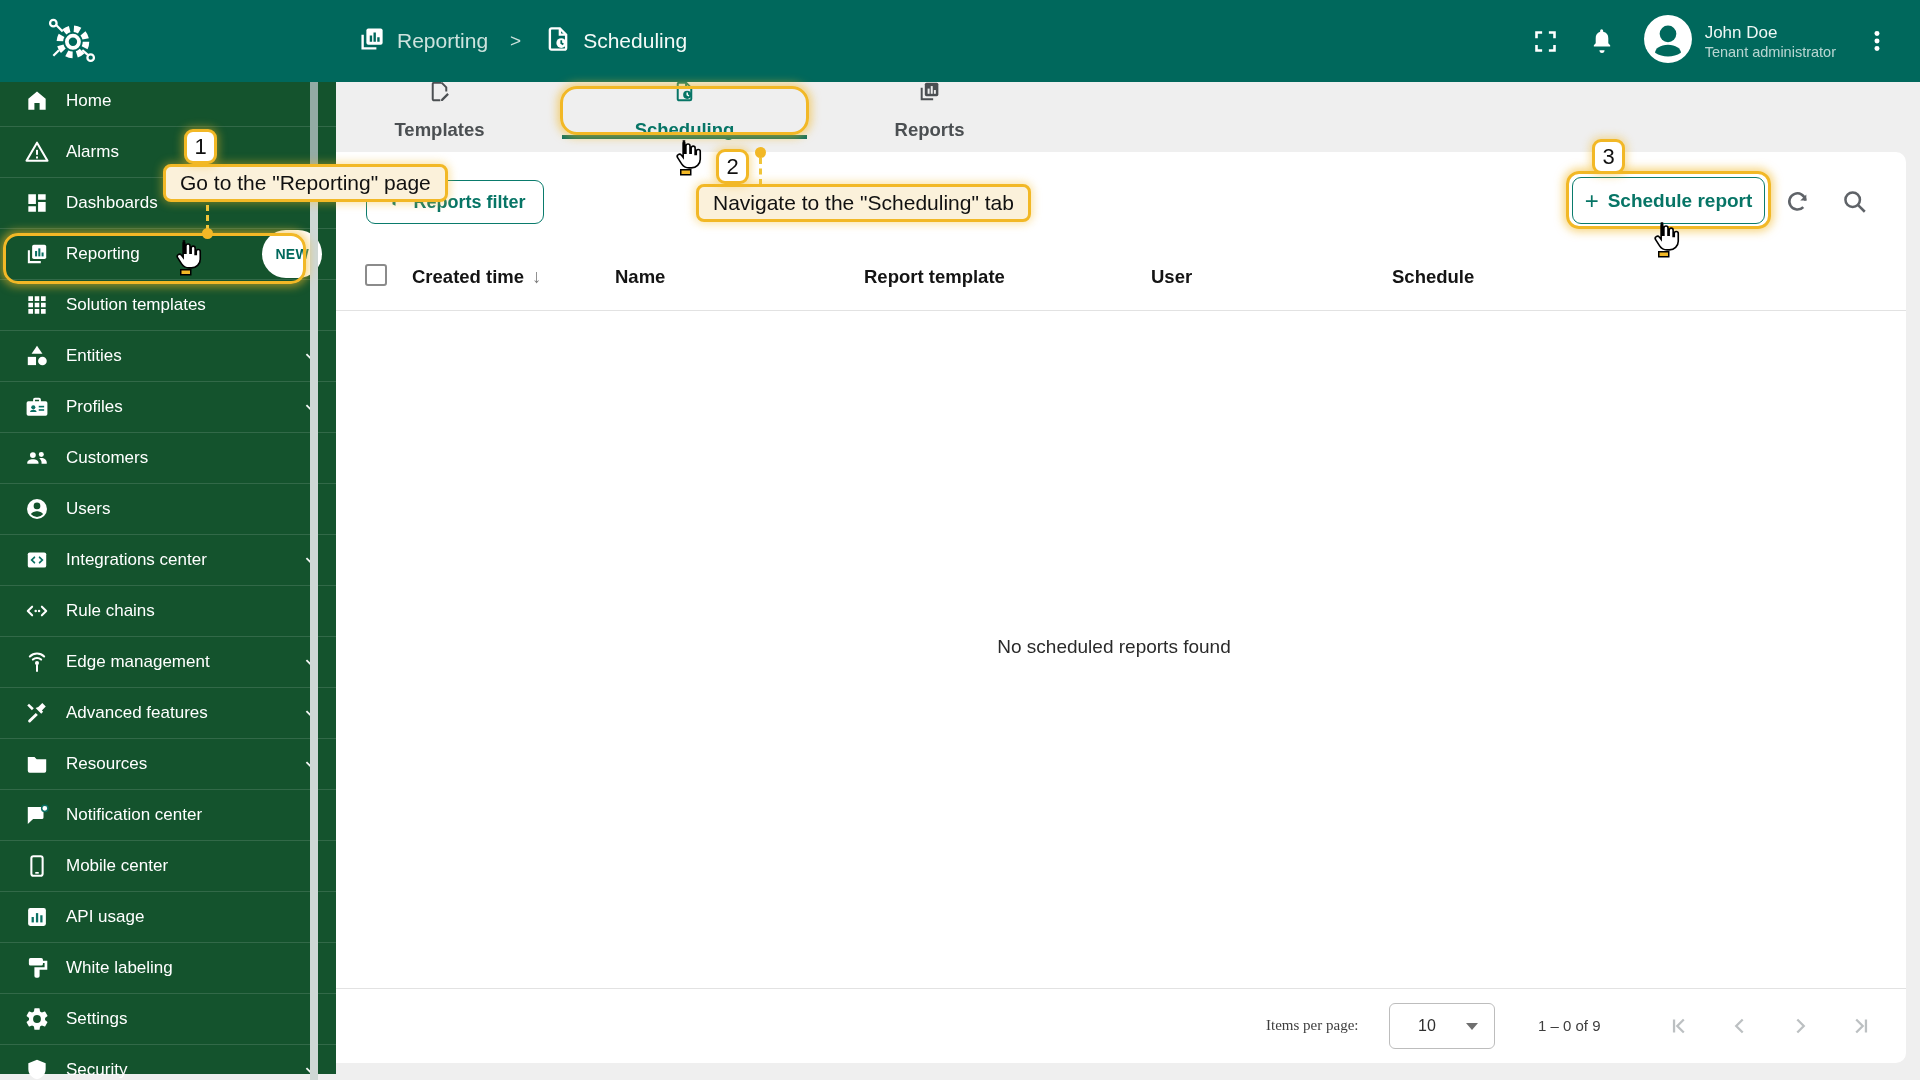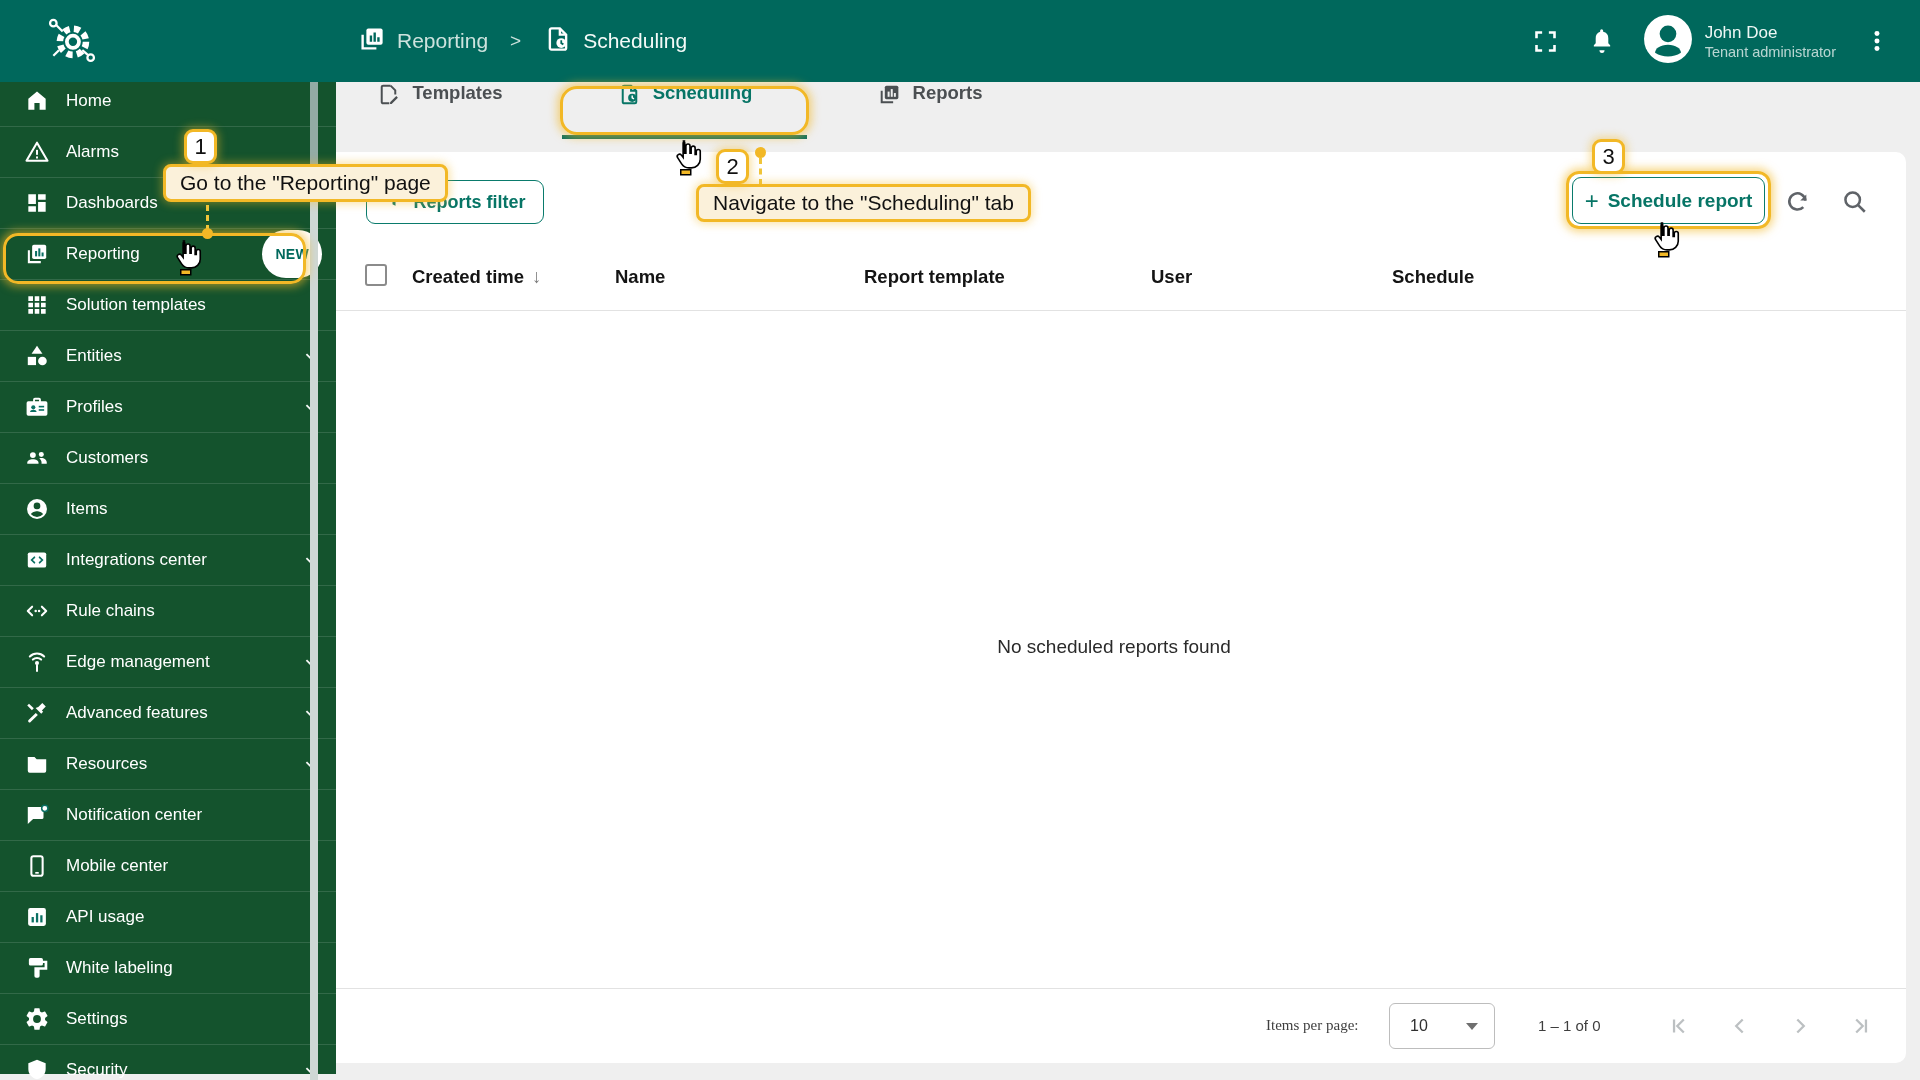--- a/index.html
+++ b/index.html
@@ -32,42 +32,42 @@
   .side-chevron { width:22px; height:22px; opacity:.95; }
   .badge-new { background:#fff; color:#00685C; font-size:14px; font-weight:700; border-radius:999px; padding:16px 13px; letter-spacing:.3px; }
   .side-scrollbar { left:310px; top:82px; width:8px; height:998px; background:#cfd8d5; z-index:6; }
   .side-thumb { position:absolute; left:0; top:0; width:8px; height:110px; background:#93aba5; }
 
   
   .content-bg { left:318px; top:82px; width:1602px; height:998px; background:#EFEFEF; }
   .card { left:322px; top:152px; width:1584px; height:911px; background:#fff; border-radius:10px; z-index:2; }
 
   
-  .tab { top:82px; height:56px; width:245px; display:flex; justify-content:center; gap:11px; cursor:pointer; z-index:3; }
+  .tab { top:82px; height:56px; width:245px; display:flex; align-items:center; justify-content:center; gap:11px; cursor:pointer; z-index:3;flex-direction:column; }
   .tab-label { font-size:18.5px; font-weight:600; color:#4b4f52; }
   .tab.active .tab-label { color:#077566; }
   .tab-underline { left:562px; top:135px; width:245px; height:3.5px; background:#0A6E60; z-index:3; }
 
   
   .btn-outline { display:flex; align-items:center; justify-content:center; gap:9px; background:#fff; border:1.5px solid #0a7b6c; border-radius:9px; color:#077566; font-weight:600; cursor:pointer; z-index:3; }
   .filter-btn { left:366px; top:180px; width:178px; height:44px; font-size:18px; }
   .schedule-btn { left:1572px; top:177px; width:193px; height:47px; font-size:19px; }
   .plus { font-size:24px; font-weight:400; line-height:20px; }
   .tool-icon { width:30px; height:30px; display:flex; align-items:center; justify-content:center; cursor:pointer; z-index:3; }
 
   
   .divider { background:#e2e2e2; height:1px; z-index:3; }
   .checkbox { left:365px; top:264px; width:22px; height:22px; border:2px solid #8b8b8b; border-radius:3px; background:#fff; cursor:pointer; z-index:3; }
   .col-h { top:266px; font-size:18.5px; font-weight:700; color:#141414; z-index:3; cursor:pointer; white-space:nowrap; display:flex; align-items:center; gap:8px; }
   .sort-arrow { color:#7c7c7c; font-size:19px; font-weight:400; }
   .empty-msg { left:322px; top:636px; width:1584px; text-align:center; font-size:19px; color:#2a2a2a; z-index:3; }
 
   
   .pg-label { top:1017px; font-size:15px; color:#3e3e3e; z-index:3; }
-  .pp-select { left:1389px; top:1003px; width:106px; height:46px; border:1px solid #bdbdbd; border-radius:6px; display:flex; align-items:center; justify-content:space-between; padding:0 16px 0 20px; cursor:pointer; z-index:3; background:#fff; }
+  .pp-select { left:1389px; top:1003px; width:106px; height:46px; border:1px solid #bdbdbd; border-radius:6px; display:flex; align-items:center; justify-content:space-between; padding:0 16px 0 28px; cursor:pointer; z-index:3; background:#fff; }
   .pp-value { font-size:16px; color:#2f2f2f; }
   .caret-down { width:0; height:0; border-left:6px solid transparent; border-right:6px solid transparent; border-top:7px solid #6f6f6f; }
   .pager { top:1012px; width:28px; height:28px; display:flex; align-items:center; justify-content:center; cursor:pointer; z-index:3; }
 
   
   .hl { border:3px solid #F2B826; box-shadow:0 0 9px 3px rgba(242,184,38,.55); background:transparent; z-index:30; pointer-events:none; }
   .co-badge { width:33px; height:35px; background:#fff; border:3px solid #F2B826; border-radius:9px; box-shadow:0 0 8px 2px rgba(242,184,38,.45); display:flex; align-items:center; justify-content:center; font-size:22px; color:#111; z-index:41; }
   .co-box { background:#FBF1DA; border:3px solid #F2B826; border-radius:8px; box-shadow:0 0 8px 2px rgba(242,184,38,.4); padding:4px 14px; font-size:21px; color:#111; white-space:nowrap; z-index:40; }
   .co-dash { width:0; border-left:3px dashed #F0C53A; z-index:39; }
   .co-dot { width:11px; height:11px; border-radius:50%; background:#F2B826; z-index:39; }
@@ -256,21 +256,21 @@
       </span>
       <span class="side-label">Customers</span>
     </div>
 
     <div class="side-item">
       <span class="side-ic">
         <svg width="26" height="26" viewBox="0 0 24 24" fill="#fff">
           <path d="M12 2.8A9.2 9.2 0 1 0 21.2 12 9.2 9.2 0 0 0 12 2.8Zm0 3.3a3.1 3.1 0 1 1-3.1 3.1A3.1 3.1 0 0 1 12 6.1Zm0 13.2a7.3 7.3 0 0 1-5.5-2.5c.3-1.8 3.7-2.8 5.5-2.8s5.2 1 5.5 2.8a7.3 7.3 0 0 1-5.5 2.5Z"></path>
         </svg>
       </span>
-      <span class="side-label">Items</span>
+      <span class="side-label">Users</span>
     </div>
 
     <div class="side-item">
       <span class="side-ic">
         <svg width="26" height="26" viewBox="0 0 24 24">
           <rect x="3.5" y="5" width="17" height="14" rx="1.8" fill="#fff"></rect>
           <path d="M9.6 9.5 7.1 12l2.5 2.5M14.4 9.5 16.9 12l-2.5 2.5" stroke="#0A7063" stroke-width="1.6" fill="none" stroke-linecap="round"></path>
         </svg>
       </span>
       <span class="side-label">Integrations center</span>
@@ -495,21 +495,21 @@
   <div class="abs divider" style="left:322px; top:310px; width:1584px;"></div>
 
   <div class="abs empty-msg">No scheduled reports found</div>
 
   <div class="abs divider" style="left:322px; top:988px; width:1584px;"></div>
   <div class="abs pg-label" style="left:1266px;font-family:Liberation Serif, serif;">Items per page:</div>
   <div class="abs pp-select">
     <span class="pp-value">10</span>
     <span class="caret-down"></span>
   </div>
-  <div class="abs pg-label" style="left:1538px;">1 – 1 of 0</div>
+  <div class="abs pg-label" style="left:1538px;">1 – 0 of 9</div>
 
   <div class="abs pager" style="left:1666px;">
     <svg width="26" height="26" viewBox="0 0 24 24" fill="none" stroke="#bcc0c2" stroke-width="2.1">
         <path d="M15.5 6l-6 6 6 6"></path>
         <path d="M6.5 6v12"></path>
       </svg>
   </div>
   <div class="abs pager" style="left:1726px;">
     <svg width="26" height="26" viewBox="0 0 24 24" fill="none" stroke="#bcc0c2" stroke-width="2.1">
         <path d="M14.5 6l-6 6 6 6"></path>

